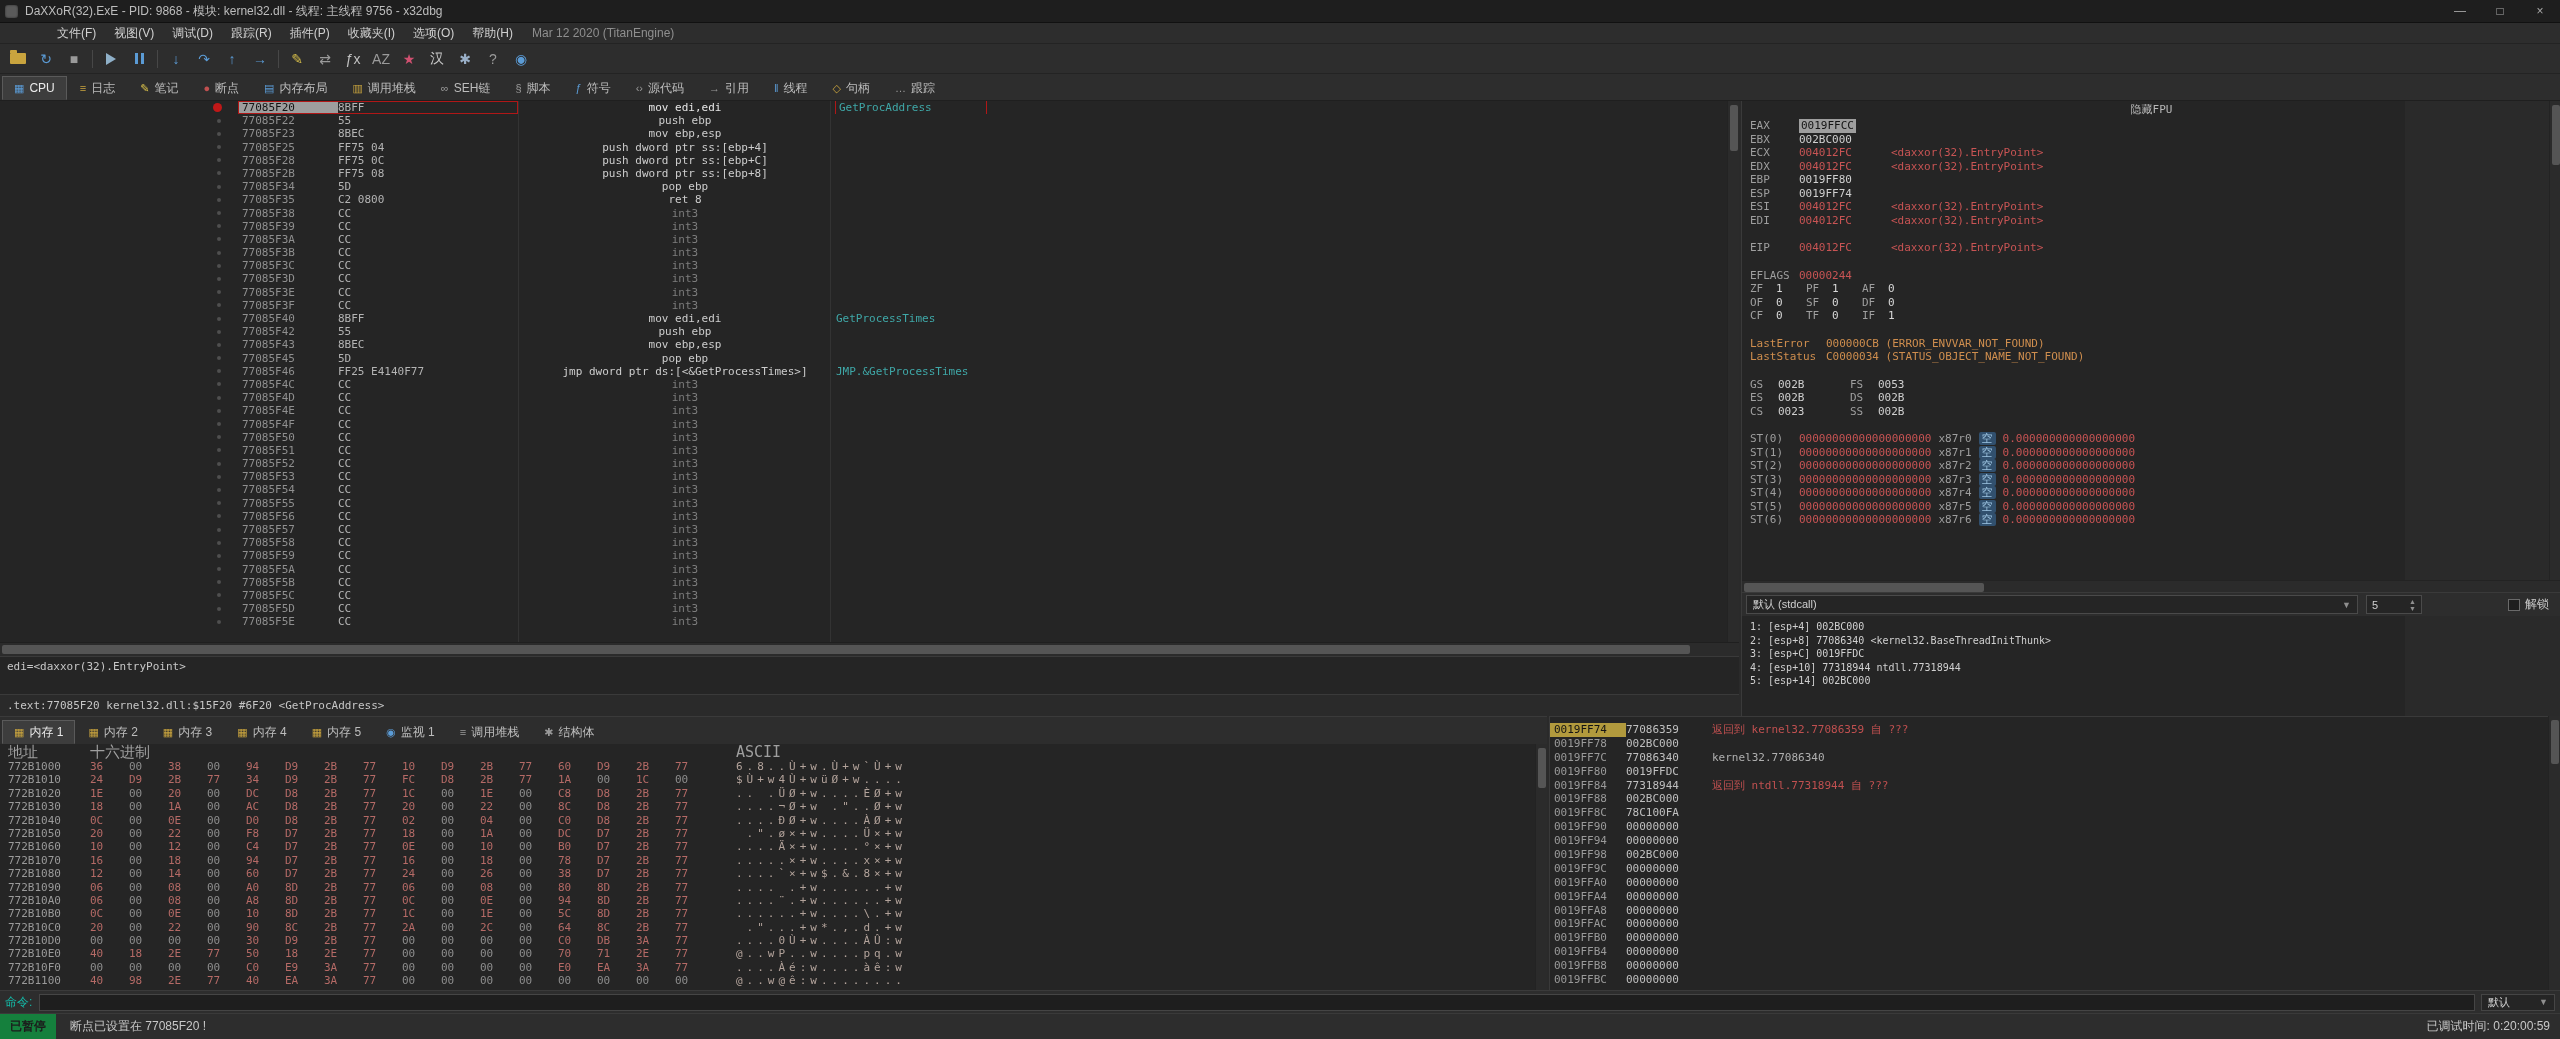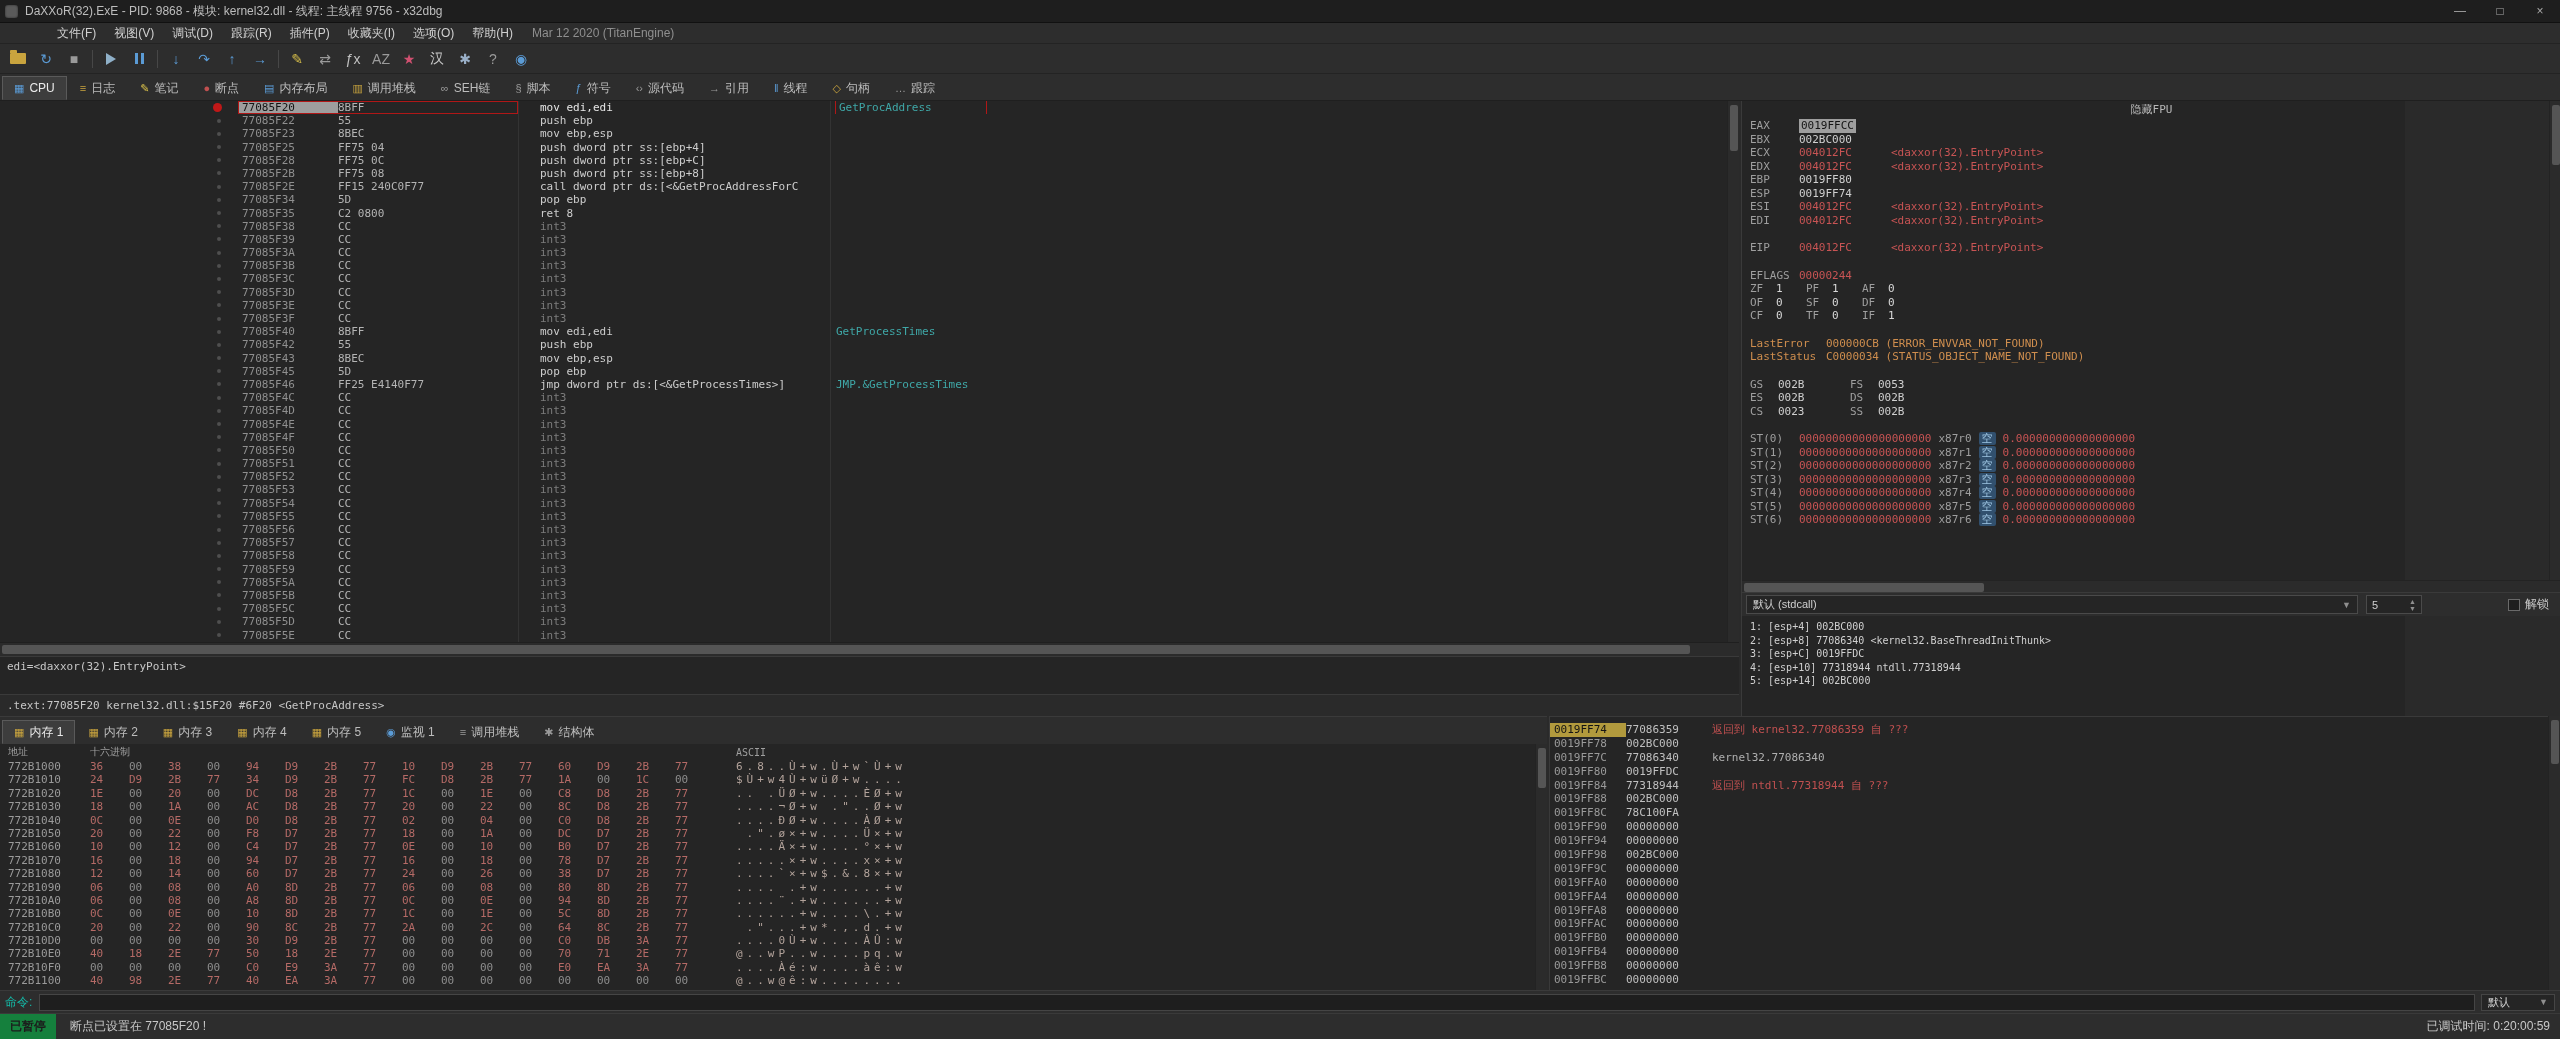--- a/index.html
+++ b/index.html
@@ -37,21 +37,21 @@
   
   #disasm{position:absolute;left:0;top:101px;width:1727px;height:541px;background:#252525;overflow:hidden;}
   .dcol-sep{position:absolute;top:101px;width:1px;height:541px;background:#333;}
   .drow{height:13.2px;line-height:13.2px;font-size:11px;display:flex;white-space:pre;font-family:"DejaVu Sans Mono",monospace;}
   .d-gut{width:238px;flex:none;position:relative;}
   .d-dot{position:absolute;left:217px;top:4.5px;width:4px;height:4px;border-radius:50%;background:#4f4f4f;}
   .d-dot.bp{left:213px;top:2px;width:9px;height:9px;background:#c01818;}
   .d-ab{width:280px;flex:none;display:flex;}
   .d-addr{width:100px;flex:none;color:#8f8f8f;padding-left:4px;}
   .d-bytes{flex:1;color:#b4b4b4;}
-  .d-instr{width:312px;flex:none;padding-left:22px;color:#cdcdcd;overflow:hidden;}
+  .d-instr{width:312px;flex:none;padding-left:22px;color:#cdcdcd;overflow:hidden;text-align:center;}
   .d-instr.dim{color:#7c7c7c;}
   .d-comment{flex:1;padding-left:6px;color:#3fa8a8;overflow:hidden;}
   .drow.sel .d-ab{outline:1px solid #b01717;outline-offset:-1px;}
   .drow.sel .d-addr{background:#9e9e9e;color:#141414;}
   .drow.sel .d-instr{color:#e6e6e6;}
   .drow.sel .cbox{outline:1px solid #b01717;padding:0 3px;display:inline-block;min-width:150px;}
   #disasm-vscroll{position:absolute;left:1727px;top:101px;width:12px;height:541px;background:#2b2b2b;border-left:1px solid #232323;}
   #disasm-hscroll{position:absolute;left:0;top:642px;width:1739px;height:14px;background:#2b2b2b;border-top:1px solid #1f1f1f;}
   .vthumb{position:absolute;left:2px;width:8px;background:#555;border-radius:2px;}
   .hthumb{position:absolute;top:2px;height:9px;background:#555;border-radius:2px;}
@@ -94,21 +94,21 @@
   #args-unlock{display:flex;align-items:center;margin-left:auto;margin-right:8px;}
   #unlock-box{width:12px;height:12px;background:#1e1e1e;border:1px solid #6a6a6a;margin-right:5px;}
   #args-rows{position:absolute;left:0;top:519px;width:819px;}
   .arow{height:13.5px;line-height:13.5px;font-size:10px;font-family:"DejaVu Sans Mono",monospace;padding-left:8px;color:#d0d0d0;white-space:pre;}
 
   
   #btabs{position:absolute;left:0;top:716px;width:1547px;height:28px;background:#2d2d2d;border-top:1px solid #3a3a3a;display:flex;align-items:flex-end;padding-left:2px;}
 
   
   #dump{position:absolute;left:0;top:744px;width:1535px;height:246px;background:#252525;}
-  #dump-header{height:16px;display:flex;font-size:10px;color:#9f9f9f;font-family:"DejaVu Sans Mono",monospace;align-items:center;}
+  #dump-header{height:16px;display:flex;font-size:15px;color:#9f9f9f;font-family:"DejaVu Sans Mono",monospace;align-items:center;}
   .duh-addr{width:90px;padding-left:8px;}
   .duh-hex{width:624px;}
   .duh-ascii{padding-left:22px;}
   .durow{height:13.4px;line-height:13.4px;display:flex;font-size:11px;font-family:"DejaVu Sans Mono",monospace;white-space:pre;}
   .du-addr{width:90px;flex:none;padding-left:8px;color:#9a9a9a;}
   .du-bytes{width:624px;flex:none;display:flex;}
   .du-b{width:39px;flex:none;color:#b56a66;}
   .du-b.z{color:#8d8d8d;}
   .du-ascii{padding-left:22px;letter-spacing:4px;color:#b3a39b;}
   #dump-vscroll{position:absolute;left:1535px;top:744px;width:12px;height:246px;background:#2b2b2b;border-left:1px solid #232323;}
@@ -251,21 +251,20 @@
   </div>
 
 <div id="disasm">
   <div id="disasm-rows">
       <div class="drow sel"><span class="d-gut"><span class="d-dot bp"></span></span><span class="d-ab"><span class="d-addr">77085F20</span><span class="d-bytes">8BFF</span></span><span class="d-instr">mov edi,edi</span><span class="d-comment"><span class="cbox">GetProcAddress</span></span></div>
       <div class="drow"><span class="d-gut"><span class="d-dot"></span></span><span class="d-ab"><span class="d-addr">77085F22</span><span class="d-bytes">55</span></span><span class="d-instr">push ebp</span><span class="d-comment"></span></div>
       <div class="drow"><span class="d-gut"><span class="d-dot"></span></span><span class="d-ab"><span class="d-addr">77085F23</span><span class="d-bytes">8BEC</span></span><span class="d-instr">mov ebp,esp</span><span class="d-comment"></span></div>
       <div class="drow"><span class="d-gut"><span class="d-dot"></span></span><span class="d-ab"><span class="d-addr">77085F25</span><span class="d-bytes">FF75 04</span></span><span class="d-instr">push dword ptr ss:[ebp+4]</span><span class="d-comment"></span></div>
       <div class="drow"><span class="d-gut"><span class="d-dot"></span></span><span class="d-ab"><span class="d-addr">77085F28</span><span class="d-bytes">FF75 0C</span></span><span class="d-instr">push dword ptr ss:[ebp+C]</span><span class="d-comment"></span></div>
       <div class="drow"><span class="d-gut"><span class="d-dot"></span></span><span class="d-ab"><span class="d-addr">77085F2B</span><span class="d-bytes">FF75 08</span></span><span class="d-instr">push dword ptr ss:[ebp+8]</span><span class="d-comment"></span></div>
-      <div class="drow"><span class="d-gut"><span class="d-dot"></span></span><span class="d-ab"><span class="d-addr">77085F2E</span><span class="d-bytes">FF15 240C0F77</span></span><span class="d-instr">call dword ptr ds:[&lt;&amp;GetProcAddressForC</span><span class="d-comment"></span></div>
       <div class="drow"><span class="d-gut"><span class="d-dot"></span></span><span class="d-ab"><span class="d-addr">77085F34</span><span class="d-bytes">5D</span></span><span class="d-instr">pop ebp</span><span class="d-comment"></span></div>
       <div class="drow"><span class="d-gut"><span class="d-dot"></span></span><span class="d-ab"><span class="d-addr">77085F35</span><span class="d-bytes">C2 0800</span></span><span class="d-instr">ret 8</span><span class="d-comment"></span></div>
       <div class="drow"><span class="d-gut"><span class="d-dot"></span></span><span class="d-ab"><span class="d-addr">77085F38</span><span class="d-bytes">CC</span></span><span class="d-instr dim">int3</span><span class="d-comment"></span></div>
       <div class="drow"><span class="d-gut"><span class="d-dot"></span></span><span class="d-ab"><span class="d-addr">77085F39</span><span class="d-bytes">CC</span></span><span class="d-instr dim">int3</span><span class="d-comment"></span></div>
       <div class="drow"><span class="d-gut"><span class="d-dot"></span></span><span class="d-ab"><span class="d-addr">77085F3A</span><span class="d-bytes">CC</span></span><span class="d-instr dim">int3</span><span class="d-comment"></span></div>
       <div class="drow"><span class="d-gut"><span class="d-dot"></span></span><span class="d-ab"><span class="d-addr">77085F3B</span><span class="d-bytes">CC</span></span><span class="d-instr dim">int3</span><span class="d-comment"></span></div>
       <div class="drow"><span class="d-gut"><span class="d-dot"></span></span><span class="d-ab"><span class="d-addr">77085F3C</span><span class="d-bytes">CC</span></span><span class="d-instr dim">int3</span><span class="d-comment"></span></div>
       <div class="drow"><span class="d-gut"><span class="d-dot"></span></span><span class="d-ab"><span class="d-addr">77085F3D</span><span class="d-bytes">CC</span></span><span class="d-instr dim">int3</span><span class="d-comment"></span></div>
       <div class="drow"><span class="d-gut"><span class="d-dot"></span></span><span class="d-ab"><span class="d-addr">77085F3E</span><span class="d-bytes">CC</span></span><span class="d-instr dim">int3</span><span class="d-comment"></span></div>
       <div class="drow"><span class="d-gut"><span class="d-dot"></span></span><span class="d-ab"><span class="d-addr">77085F3F</span><span class="d-bytes">CC</span></span><span class="d-instr dim">int3</span><span class="d-comment"></span></div>

